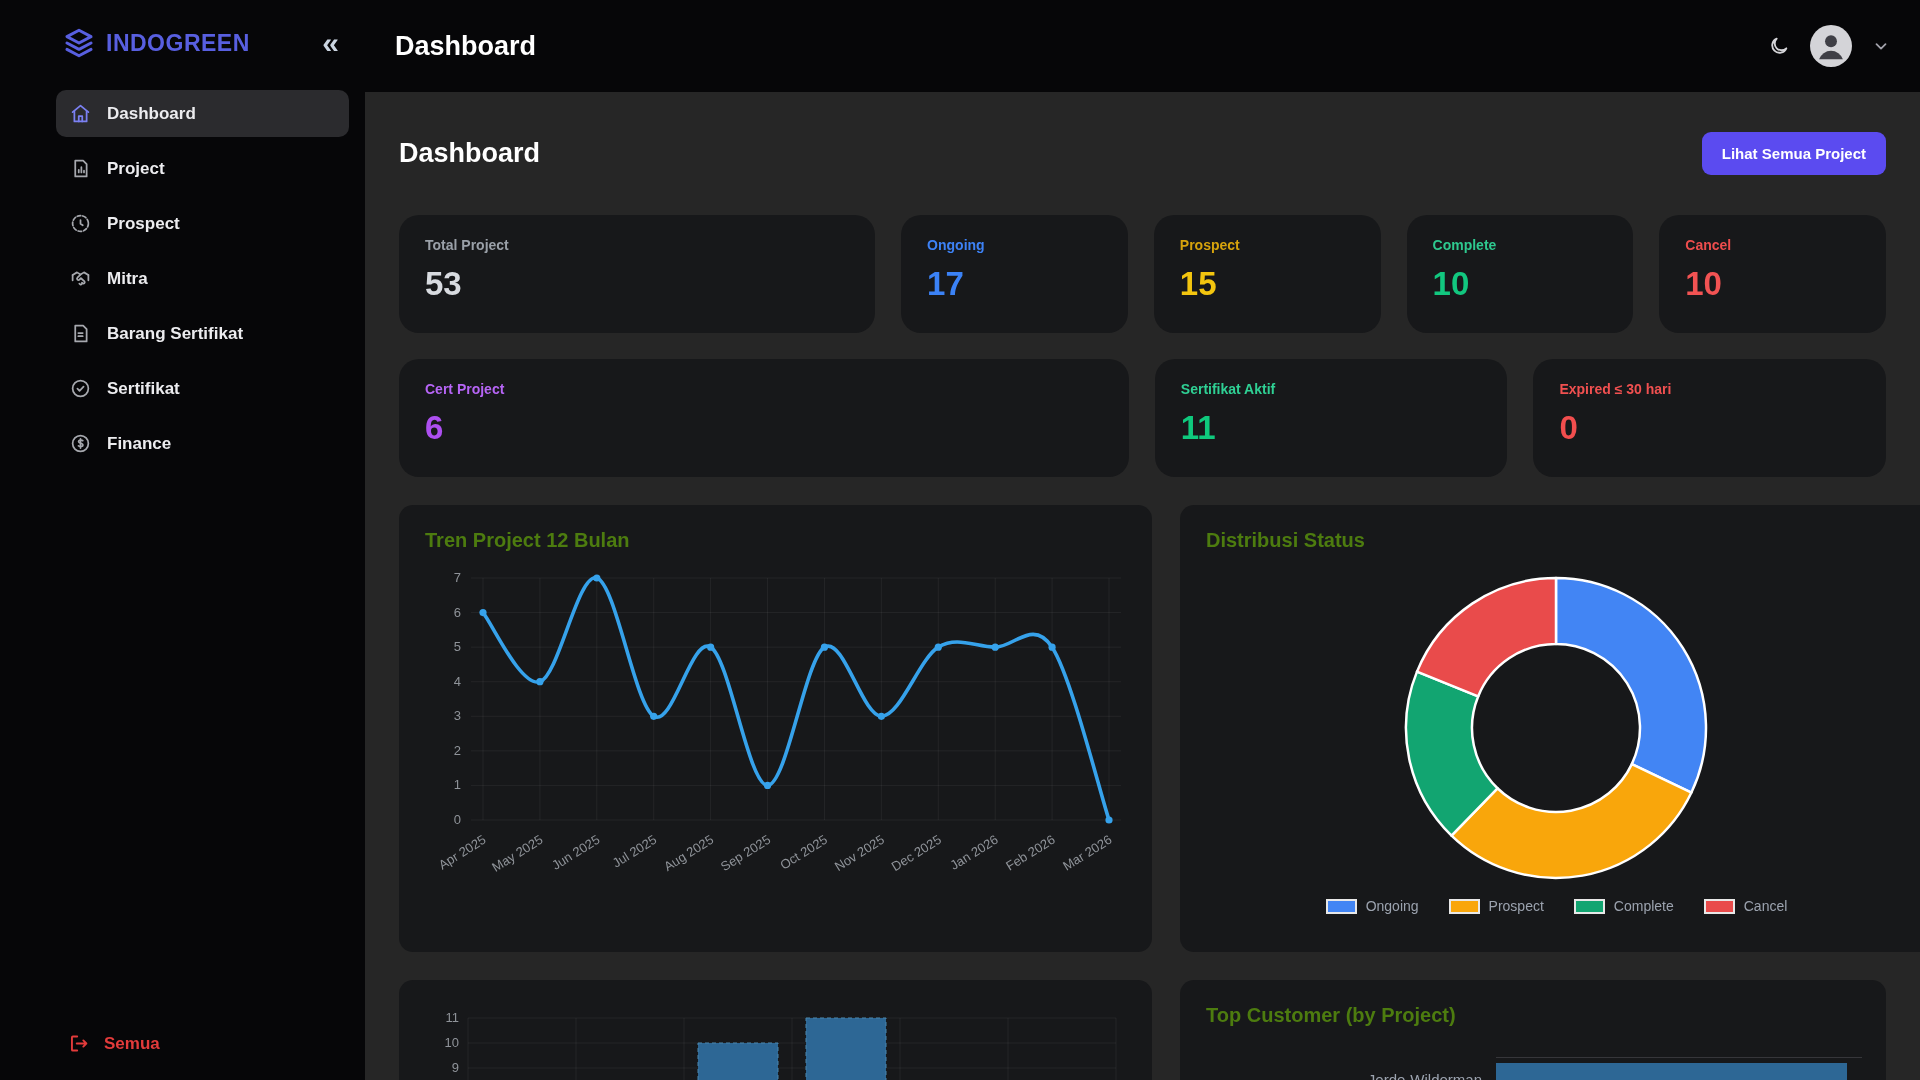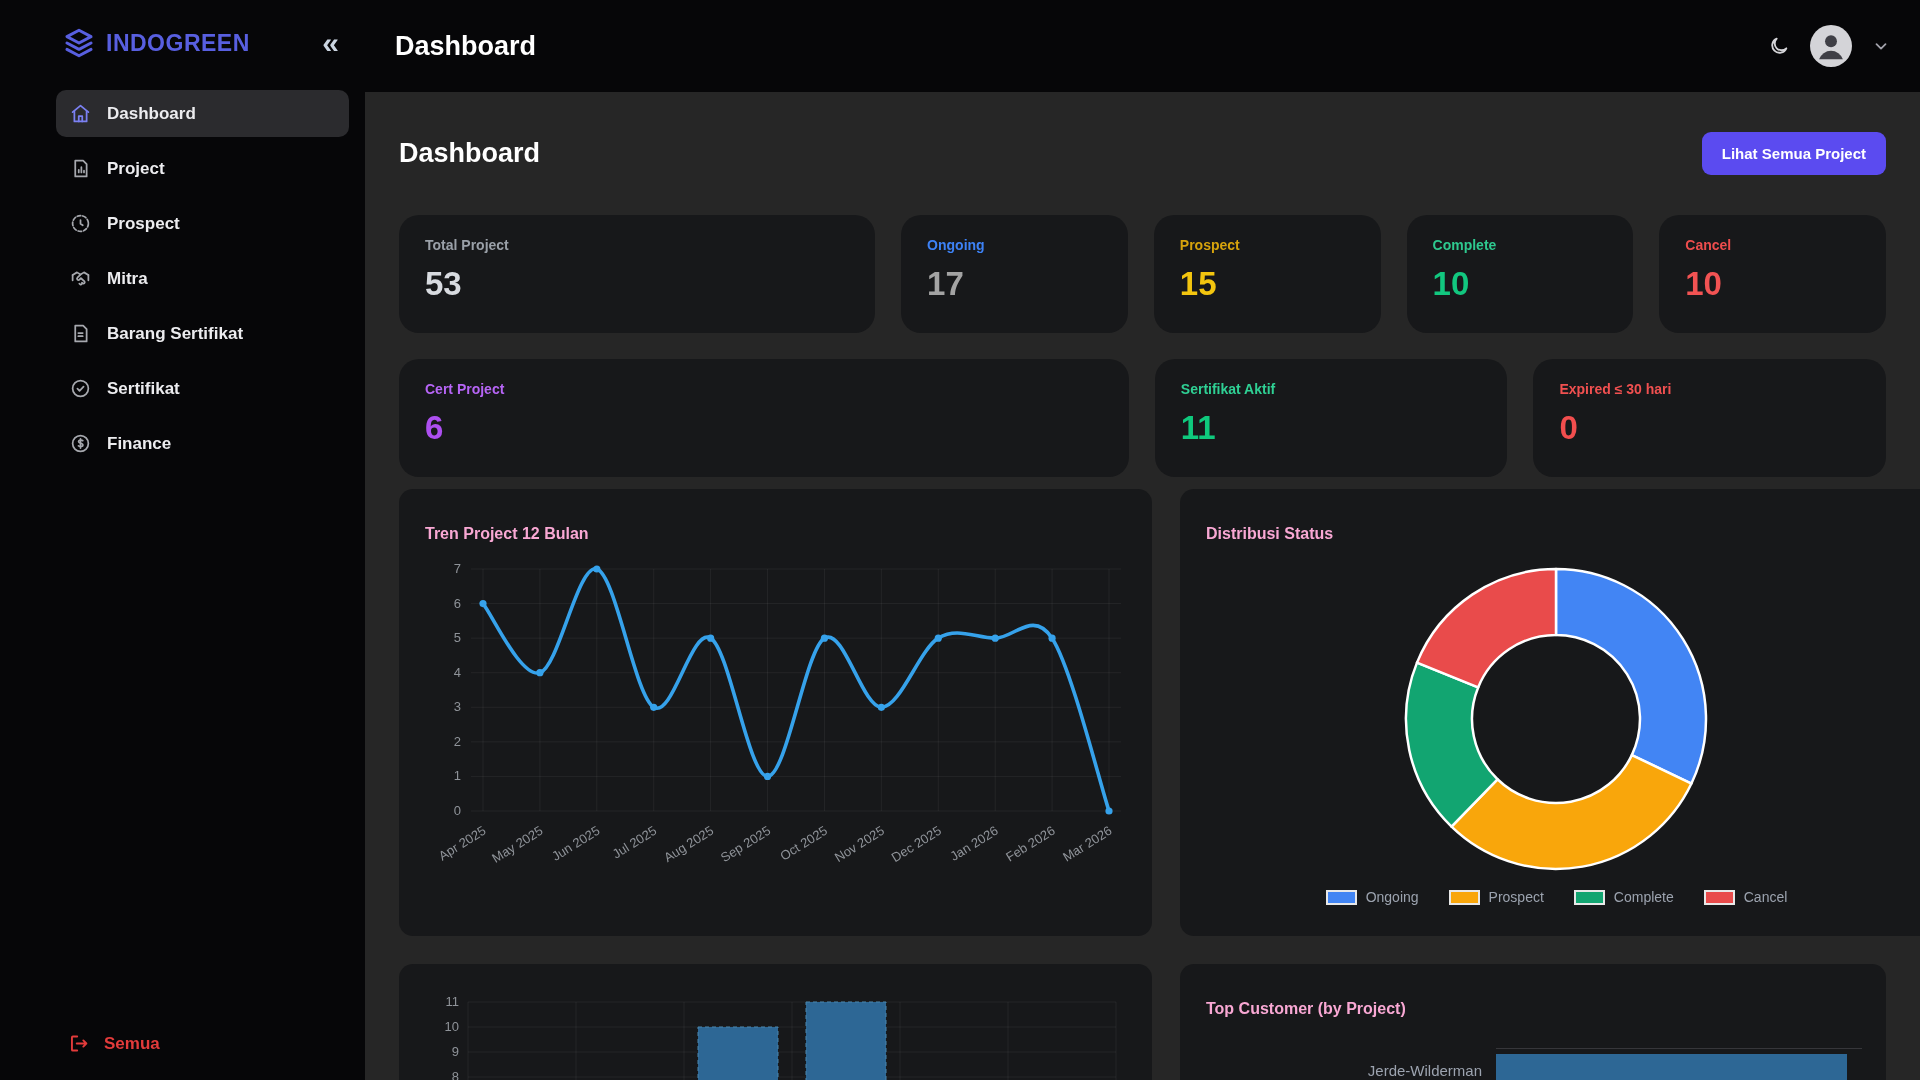--- a/index.html
+++ b/index.html
@@ -27,29 +27,29 @@
   .icon-btn{background:none;border:none;cursor:pointer;display:flex;align-items:center;padding:0;}
   .avatar{width:42px;height:42px;border-radius:50%;background:#d4d4d8;display:flex;
           align-items:center;justify-content:center;overflow:hidden;}
   .content{flex:1;background:#262626;padding:28px 34px;overflow:hidden;}
   .content-head{display:flex;align-items:center;margin-bottom:28px;}
   .page-title{font-size:27px;font-weight:bold;color:#fff;flex:1;}
   .primary-btn{background:#5b4bf0;color:#fff;border:none;border-radius:9px;padding:13px 20px;
                font-size:15px;font-weight:bold;cursor:pointer;font-family:inherit;}
   
   .stats-row1{display:grid;grid-template-columns:2.1fr 1fr 1fr 1fr 1fr;gap:26px;margin-bottom:26px;}
-  .stats-row2{display:grid;grid-template-columns:2.07fr 1fr 1fr;gap:26px;margin-bottom:12px;}
+  .stats-row2{display:grid;grid-template-columns:2.07fr 1fr 1fr;gap:26px;margin-bottom:28px;}
   .stat-card{background:#17181a;border-radius:20px;padding:22px 26px;height:118px;box-sizing:border-box;}
   .stat-label{font-size:14px;font-weight:bold;}
   .stat-value{font-size:33px;font-weight:bold;margin-top:12px;}
   
   .charts-row{display:grid;grid-template-columns:1fr 1fr;gap:28px;margin-bottom:28px;}
   .chart-card{background:#17181a;border-radius:14px;padding:24px;height:447px;box-sizing:border-box;}
   .chart-card.short{height:380px;}
-  .chart-title{font-size:16px;font-weight:bold;color:#f9a8d4;margin:12px 0 10px 2px;}
+  .chart-title{font-size:20px;font-weight:bold;color:#4d7c0f;margin:0 0 10px 2px;}
   .legend-row{display:flex;justify-content:center;gap:30px;margin-top:4px;}
   .legend-item{display:flex;align-items:center;gap:9px;color:#9ca3af;font-size:14px;}
   .legend-swatch{width:31px;height:15px;border:2px solid #e8e8e8;box-sizing:border-box;}
   
   .tc-row{display:flex;align-items:flex-start;margin-top:30px;}
   .tc-label{width:292px;text-align:right;color:#9ca3af;font-size:15px;padding-right:14px;
             padding-top:14px;box-sizing:border-box;}
   .tc-track{flex:1;border-top:1px solid #36363a;padding-top:5px;}
   .tc-bar{height:60px;background:#2d6795;width:96%;}
   svg.chart{display:block;}
@@ -187,21 +187,21 @@
         <button class="primary-btn">Lihat Semua Project</button>
       </div>
 
       <div class="stats-row1">
         <div class="stat-card">
           <div class="stat-label" style="color: rgb(154, 160, 168);">Total Project</div>
           <div class="stat-value" style="color: rgb(216, 219, 224);">53</div>
         </div>
         <div class="stat-card">
           <div class="stat-label" style="color: rgb(61, 130, 246);">Ongoing</div>
-          <div class="stat-value" style="color: #a3a3a3;">17</div>
+          <div class="stat-value" style="color: #3b82f6;">17</div>
         </div>
         <div class="stat-card">
           <div class="stat-label" style="color: rgb(215, 163, 12);">Prospect</div>
           <div class="stat-value" style="color: rgb(243, 197, 15);">15</div>
         </div>
         <div class="stat-card">
           <div class="stat-label" style="color: rgb(46, 201, 143);">Complete</div>
           <div class="stat-value" style="color: rgb(18, 199, 127);">10</div>
         </div>
         <div class="stat-card">

